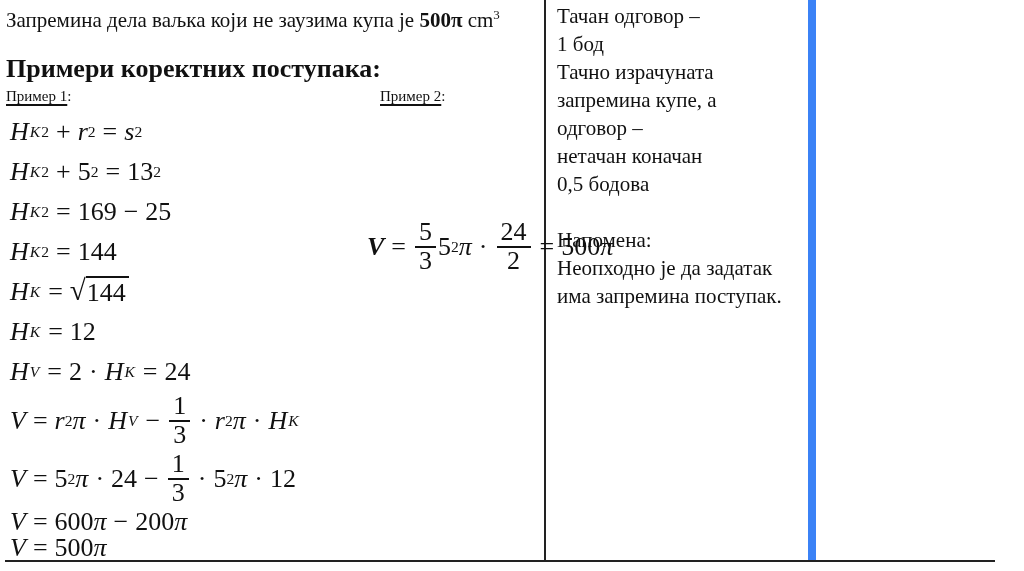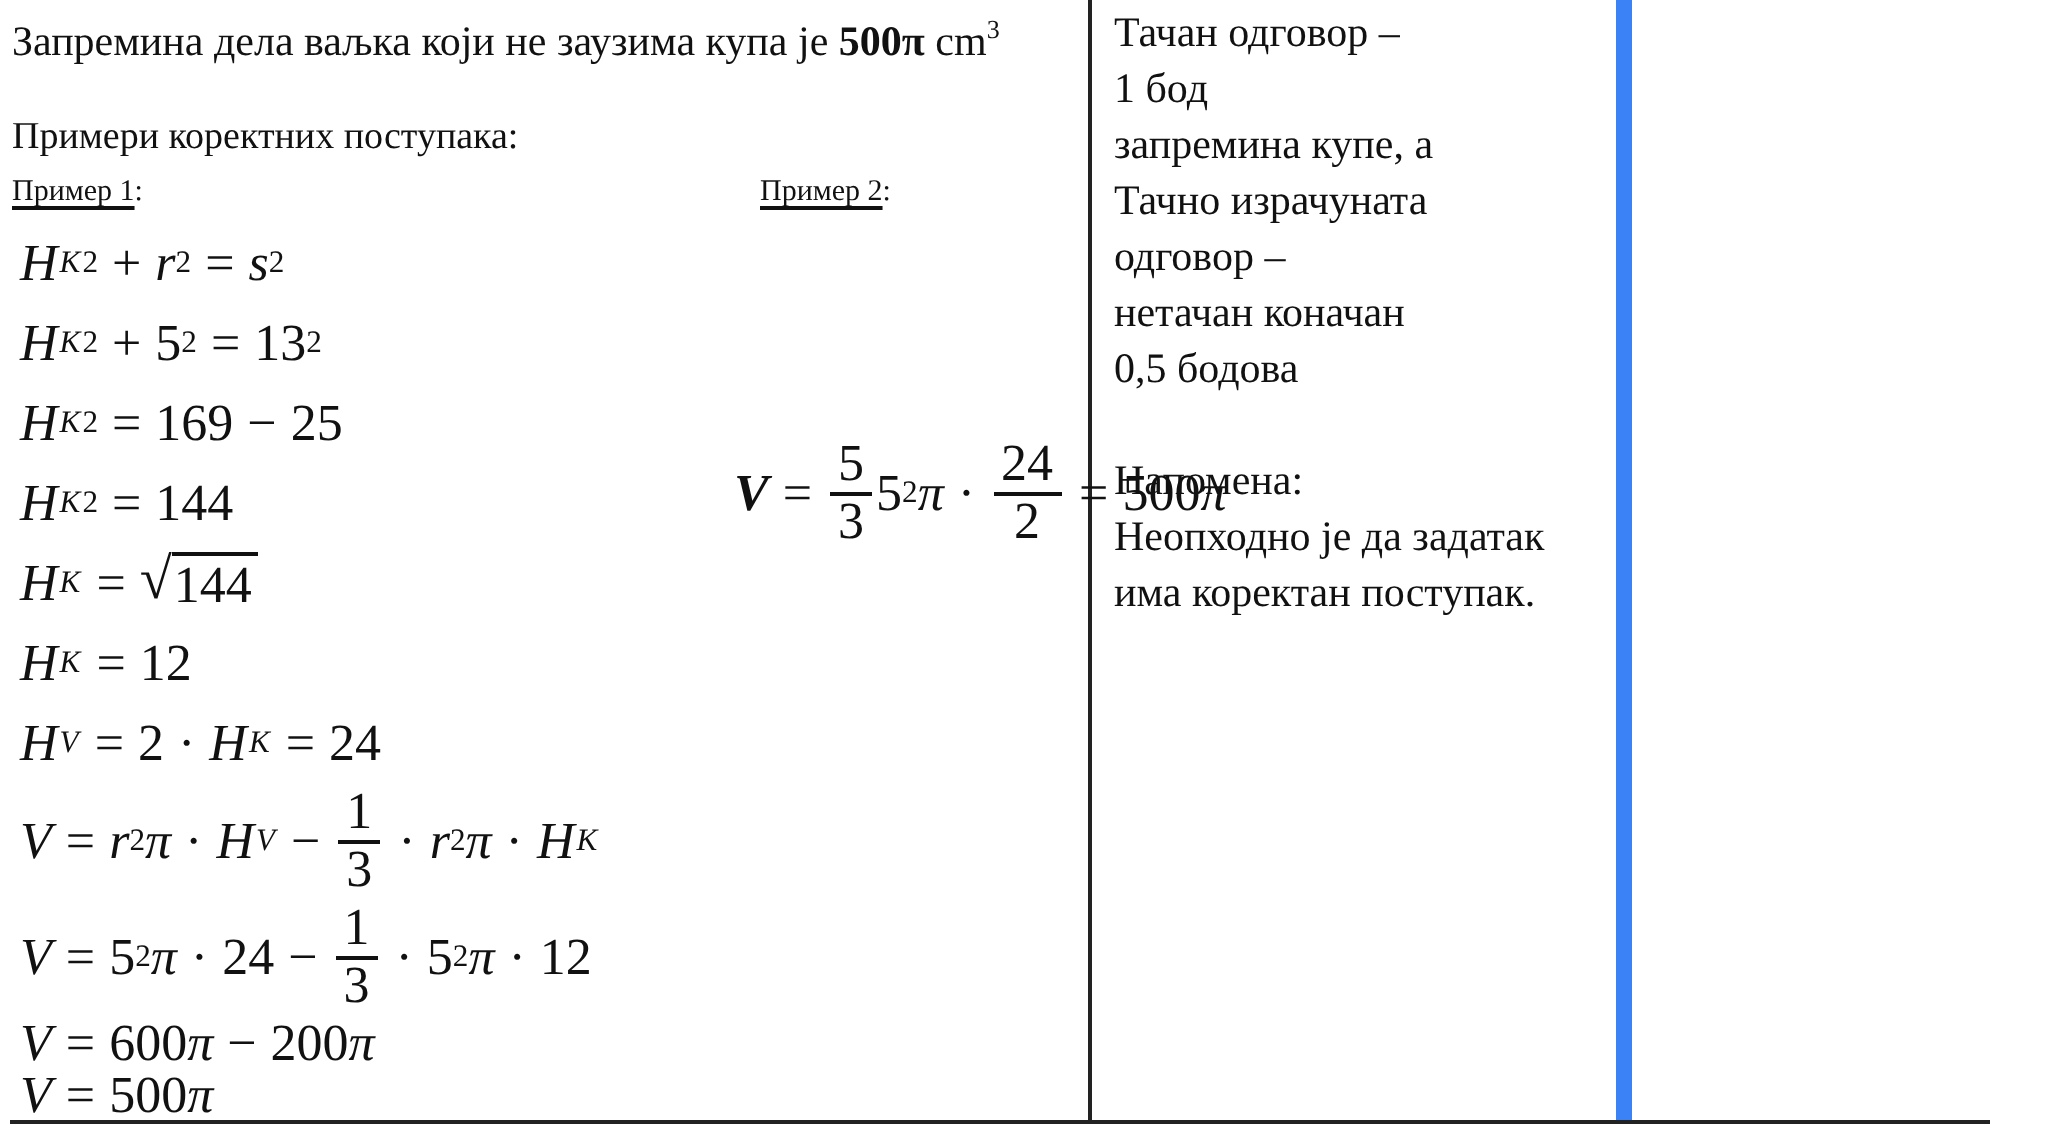--- a/index.html
+++ b/index.html
@@ -19,21 +19,21 @@
   .c2{width:539px;box-sizing:border-box;position:relative;padding-left:1px;}
   .c3{
     width:272px;box-sizing:border-box;border-left:2px solid #222;border-right:8px solid #3b82f6;
     padding:2px 8px 0 11px;font-size:21px;
   }
   
   .statement{height:34px;font-size:21px;line-height:30px;white-space:nowrap;}
   .statement .bld{font-weight:bold;}
   .statement sup{font-size:0.62em;vertical-align:0.65em;}
   .vspacer22{height:22px;}
-  .exheader{height:26px;font-size:19px;font-weight:normal;line-height:26px;}
+  .exheader{height:26px;font-size:26px;font-weight:bold;line-height:26px;}
   .exlabels{position:relative;height:30px;font-size:15px;line-height:28px;}
   .exl{text-decoration:underline;text-underline-offset:3px;text-decoration-thickness:2px;}
   .ex2wrap{position:absolute;left:374px;top:0;}
   
   .mrow{
     display:flex;align-items:center;height:40px;padding-left:4px;
     font-size:26px;white-space:nowrap;
   }
   .mrow.tall{height:58px;}
   .mrow.short{height:27px;}
@@ -214,25 +214,25 @@
           </span>
           <span class="mo">=</span>
           <span class="mn">500</span>
           <span class="mv">π</span>
         </div>
     </div>
 
     <div class="c3">
       <div class="sline">Тачан одговор –</div>
       <div class="sline b">1 бод</div>
+      <div class="sline">Тачно израчуната</div>
       <div class="sline">запремина купе, а</div>
-      <div class="sline">Тачно израчуната</div>
       <div class="sline">одговор –</div>
       <div class="sline">нетачан коначан</div>
       <div class="sline b">0,5 бодова</div>
       <div class="sspacer"></div>
       <div class="sline b">Напомена:</div>
       <div class="sline">Неопходно је да задатак</div>
-      <div class="sline">има коректан поступак.</div>
+      <div class="sline">има запремина поступак.</div>
     </div>
 
   </div>
 </div>
 
 </body></html>

